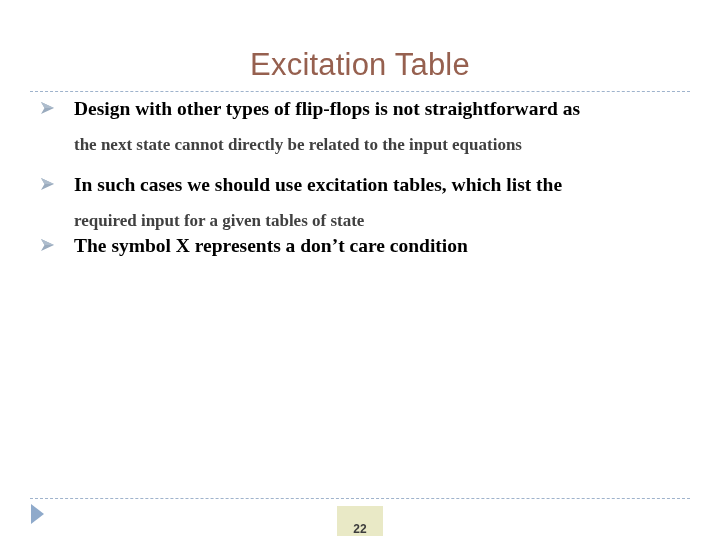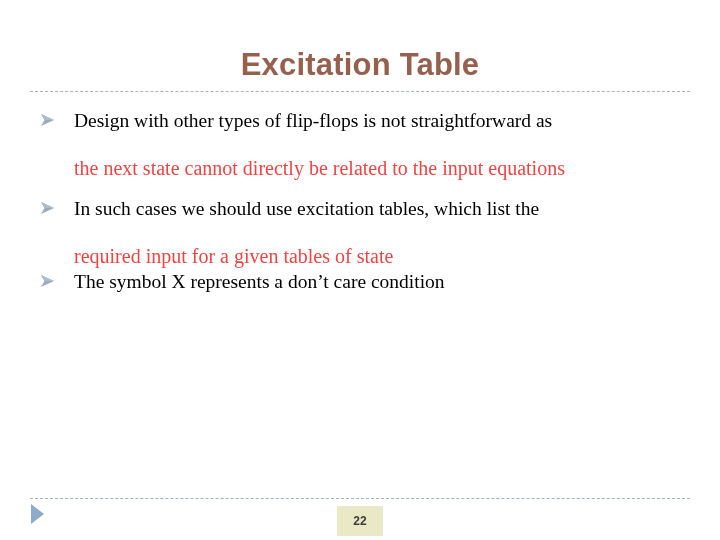--- a/index.html
+++ b/index.html
@@ -25,43 +25,44 @@
   #title-area {
     position: absolute;
     left: 0;
     top: 46px;
     width: 720px;
     text-align: center;
   }
   #slide-title {
     font-family: "Liberation Sans", "DejaVu Sans", sans-serif;
     font-size: 31px;
-    font-weight: 700;
+    font-weight: 400;
     line-height: 38px;
     color: #96604f;
     letter-spacing: 0.2px;
   }
 
   
   .rule {
     position: absolute;
     left: 30px;
     width: 660px;
     height: 0;
     border-top: 1px dashed #9fb3cc;
   }
   #rule-top  { top: 91px; }
   #rule-bottom { top: 498px; }
 
   
   #body {
     position: absolute;
     left: 32px;
-    top: 108px;
+    top: 96px;
     width: 656px;
+    font-weight: bold;
   }
   .bullet-row {
     position: relative;
     display: block;
     padding-left: 42px;
     color: #000000;
     font-size: 19px;
     line-height: 26px;
   }
   .bullet-glyph {
@@ -79,24 +80,24 @@
   .bullet-text {
     display: block;
     font-size: 19.5px;
     line-height: 25px;
     color: #000000;
     white-space: nowrap;
   }
   .cont-text {
     display: block;
     padding-left: 42px;
-    font-size: 20px;
+    font-size: 17px;
     line-height: 25px;
-    color: #ef4444;
-    margin-top: 23px;
+    color: #404040;
+    margin-top: 11px;
     white-space: nowrap;
   }
   .gap-lg { margin-top: 15px; }
   .gap-md { margin-top: 26px; }
   .gap-sm { }
 
   
   #footer-arrow {
     position: absolute;
     left: 30px;
@@ -105,21 +106,21 @@
     height: 22px;
   }
   #page-number-box {
     position: absolute;
     left: 337px;
     top: 506px;
     width: 46px;
     height: 30px;
     background: #e9e9c6;
     display: flex;
-    align-items: center;
+    align-items: flex-end;
     justify-content: center;
   }
   #page-number {
     font-family: "Liberation Sans", "DejaVu Sans", sans-serif;
     font-size: 12px;
     font-weight: 700;
     color: #3d3d3d;
   }
 </style>
 </head>

